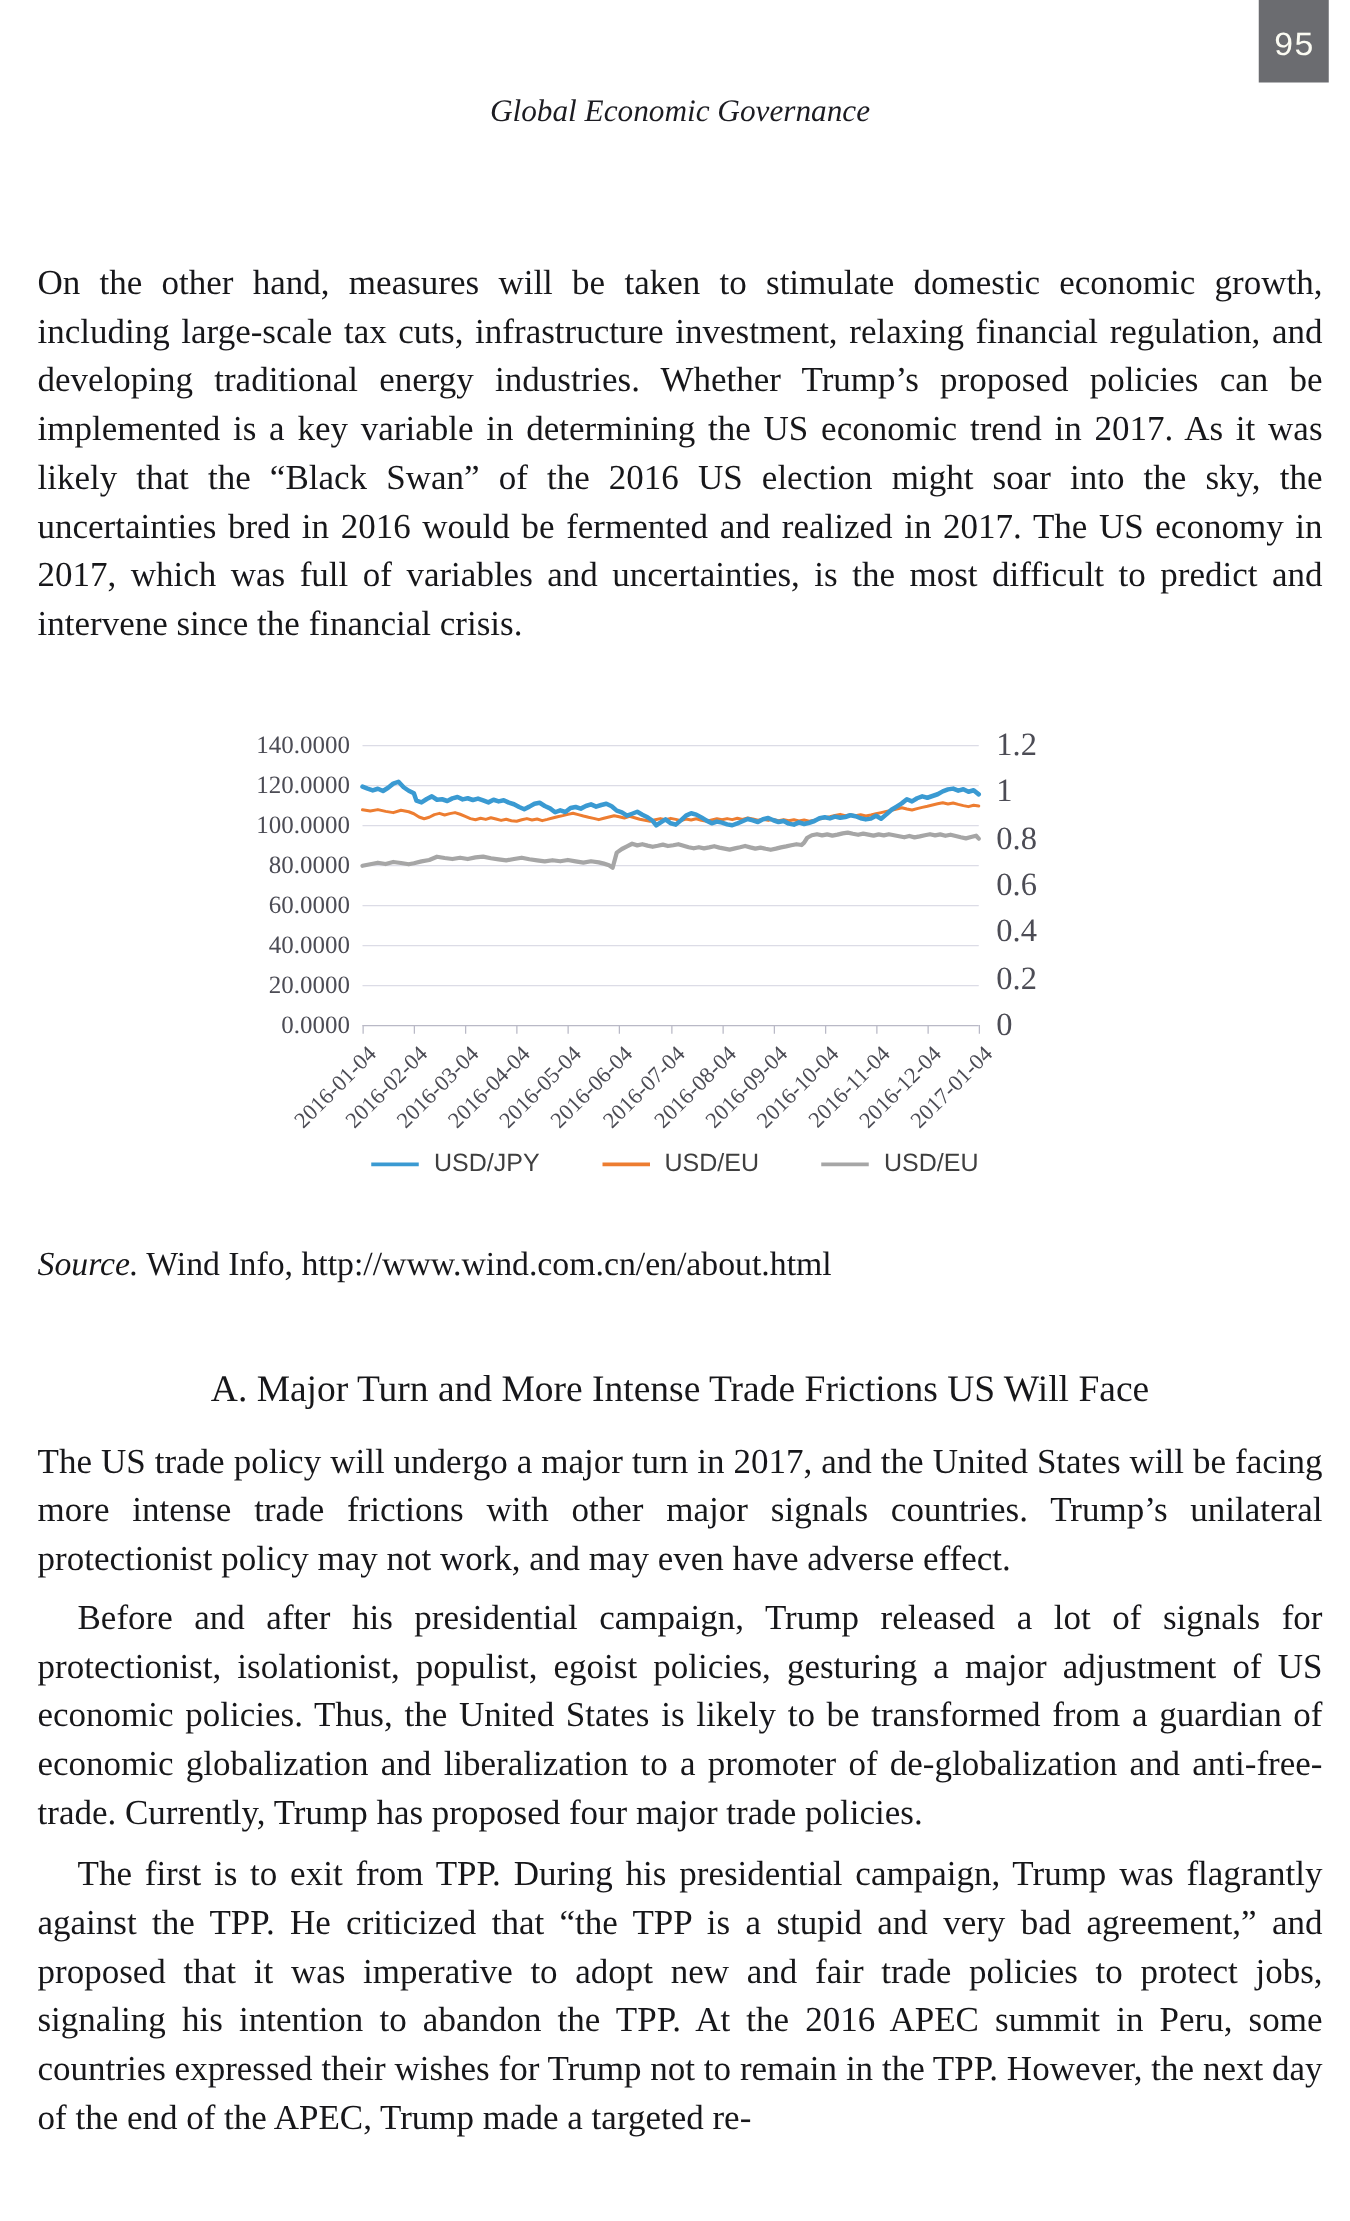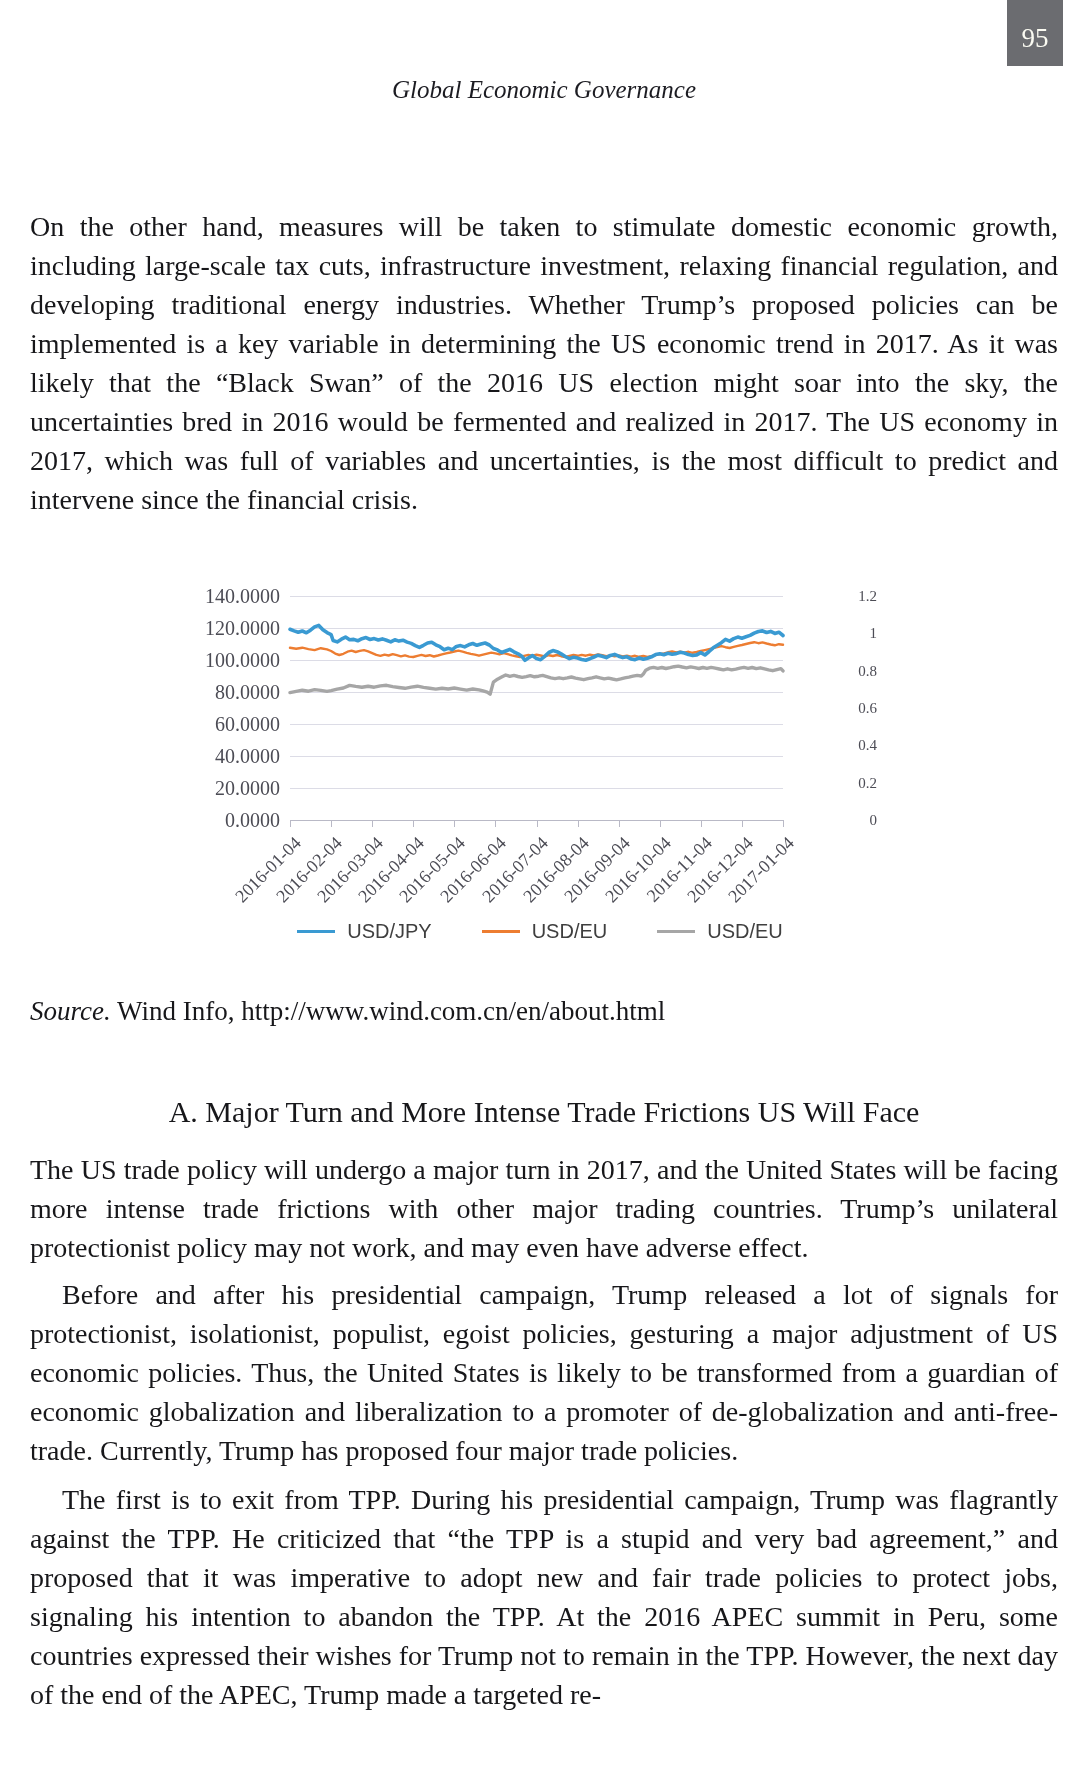--- a/index.html
+++ b/index.html
@@ -1,37 +1,37 @@
 <!DOCTYPE html>
 <html><head>
 <meta charset="utf-8">
 <style>
   html,body{margin:0;padding:0;background:#ffffff;}
   .page{position:relative;width:1080px;height:1777px;background:#ffffff;overflow:hidden;
         font-family:"Liberation Serif","DejaVu Serif",serif;color:#17171a;}
   .pagenum-box{position:absolute;left:1007px;top:0;width:56px;height:66px;background:#6b6c70;
         display:flex;align-items:center;justify-content:center;padding-top:10px;box-sizing:border-box;}
-  .pagenum-box span{color:#fbfbf2;font-size:27px;}
+  .pagenum-box span{color:#fbfbf2;font-size:27px;font-family:Liberation Mono, monospace;}
   .running-header{position:absolute;left:30px;top:76px;width:1028px;text-align:center;
         font-style:italic;font-size:25px;color:#1c1c22;}
   .body-par{position:absolute;left:30px;width:1028px;margin:0;font-size:28px;line-height:39px;
         text-align:justify;text-align-last:left;color:#17171a;}
   .indent{text-indent:32px;}
   .fig-caption{position:absolute;left:30px;top:960px;width:1028px;text-align:center;font-size:27px;}
   .fig-source{position:absolute;left:30px;top:996px;width:1028px;font-size:27px;}
   .fig-source .src-label{font-style:italic;}
   .section-heading{position:absolute;left:30px;top:1093px;width:1028px;margin:0;text-align:center;
         font-size:30px;font-weight:normal;line-height:38px;}
   
   .chart{position:absolute;left:0;top:555px;width:893px;height:400px;}
   .gridline{position:absolute;height:1px;background:#dcdce6;}
   .axisline{position:absolute;height:1px;background:#b9b9c6;}
   .tickmark{position:absolute;width:1px;height:7px;background:#b9b9c6;}
   .ylab{position:absolute;width:120px;text-align:right;font-size:20px;color:#4c4c55;line-height:26px;}
-  .yrlab{position:absolute;width:80px;text-align:right;font-size:15px;color:#4c4c55;line-height:26px;}
+  .yrlab{position:absolute;width:80px;text-align:left;font-size:26px;color:#4c4c55;line-height:26px;}
   .xlab{position:absolute;width:118px;text-align:right;font-size:18px;color:#4c4c55;line-height:22px;
         transform:rotate(-45deg);transform-origin:100% 0%;}
   .legend{position:absolute;left:0;top:365px;width:1080px;display:flex;justify-content:center;
         align-items:center;gap:50px;font-family:"Liberation Sans","DejaVu Sans",sans-serif;}
   .legend-item{display:flex;align-items:center;gap:12px;}
   .legend-swatch{width:38px;height:3px;}
   .legend-label{font-size:20px;color:#3f3f3f;}
   svg{position:absolute;overflow:visible;}
 </style>
 </head>
@@ -118,19 +118,19 @@
       </div>
     </div>
 
 
   <div class="fig-source">
     <span class="src-label">Source.</span><span> Wind Info, http://www.wind.com.cn/en/about.html</span>
   </div>
 
   <h2 class="section-heading">A. Major Turn and More Intense Trade Frictions US Will Face</h2>
 
-  <p class="body-par" style="top:1150px;">The US trade policy will undergo a major turn in 2017, and the United States will be facing more intense trade frictions with other major trading countries. Trump’s unilateral protectionist policy may not work, and may even have adverse effect.</p>
+  <p class="body-par" style="top:1150px;">The US trade policy will undergo a major turn in 2017, and the United States will be facing more intense trade frictions with other major signals countries. Trump’s unilateral protectionist policy may not work, and may even have adverse effect.</p>
 
   <p class="body-par indent" style="top:1275px;">Before and after his presidential campaign, Trump released a lot of signals for protectionist, isolationist, populist, egoist policies, gesturing a major adjustment of US economic policies. Thus, the United States is likely to be transformed from a guardian of economic globalization and liberalization to a promoter of de-globalization and anti-free-trade. Currently, Trump has proposed four major trade policies.</p>
 
   <p class="body-par indent" style="top:1480px;">The first is to exit from TPP. During his presidential campaign, Trump was flagrantly against the TPP. He criticized that “the TPP is a stupid and very bad agreement,” and proposed that it was imperative to adopt new and fair trade policies to protect jobs, signaling his intention to abandon the TPP. At the 2016 APEC summit in Peru, some countries expressed their wishes for Trump not to remain in the TPP. However, the next day of the end of the APEC, Trump made a targeted re-</p>
 
 </div>
 
 </body></html>

